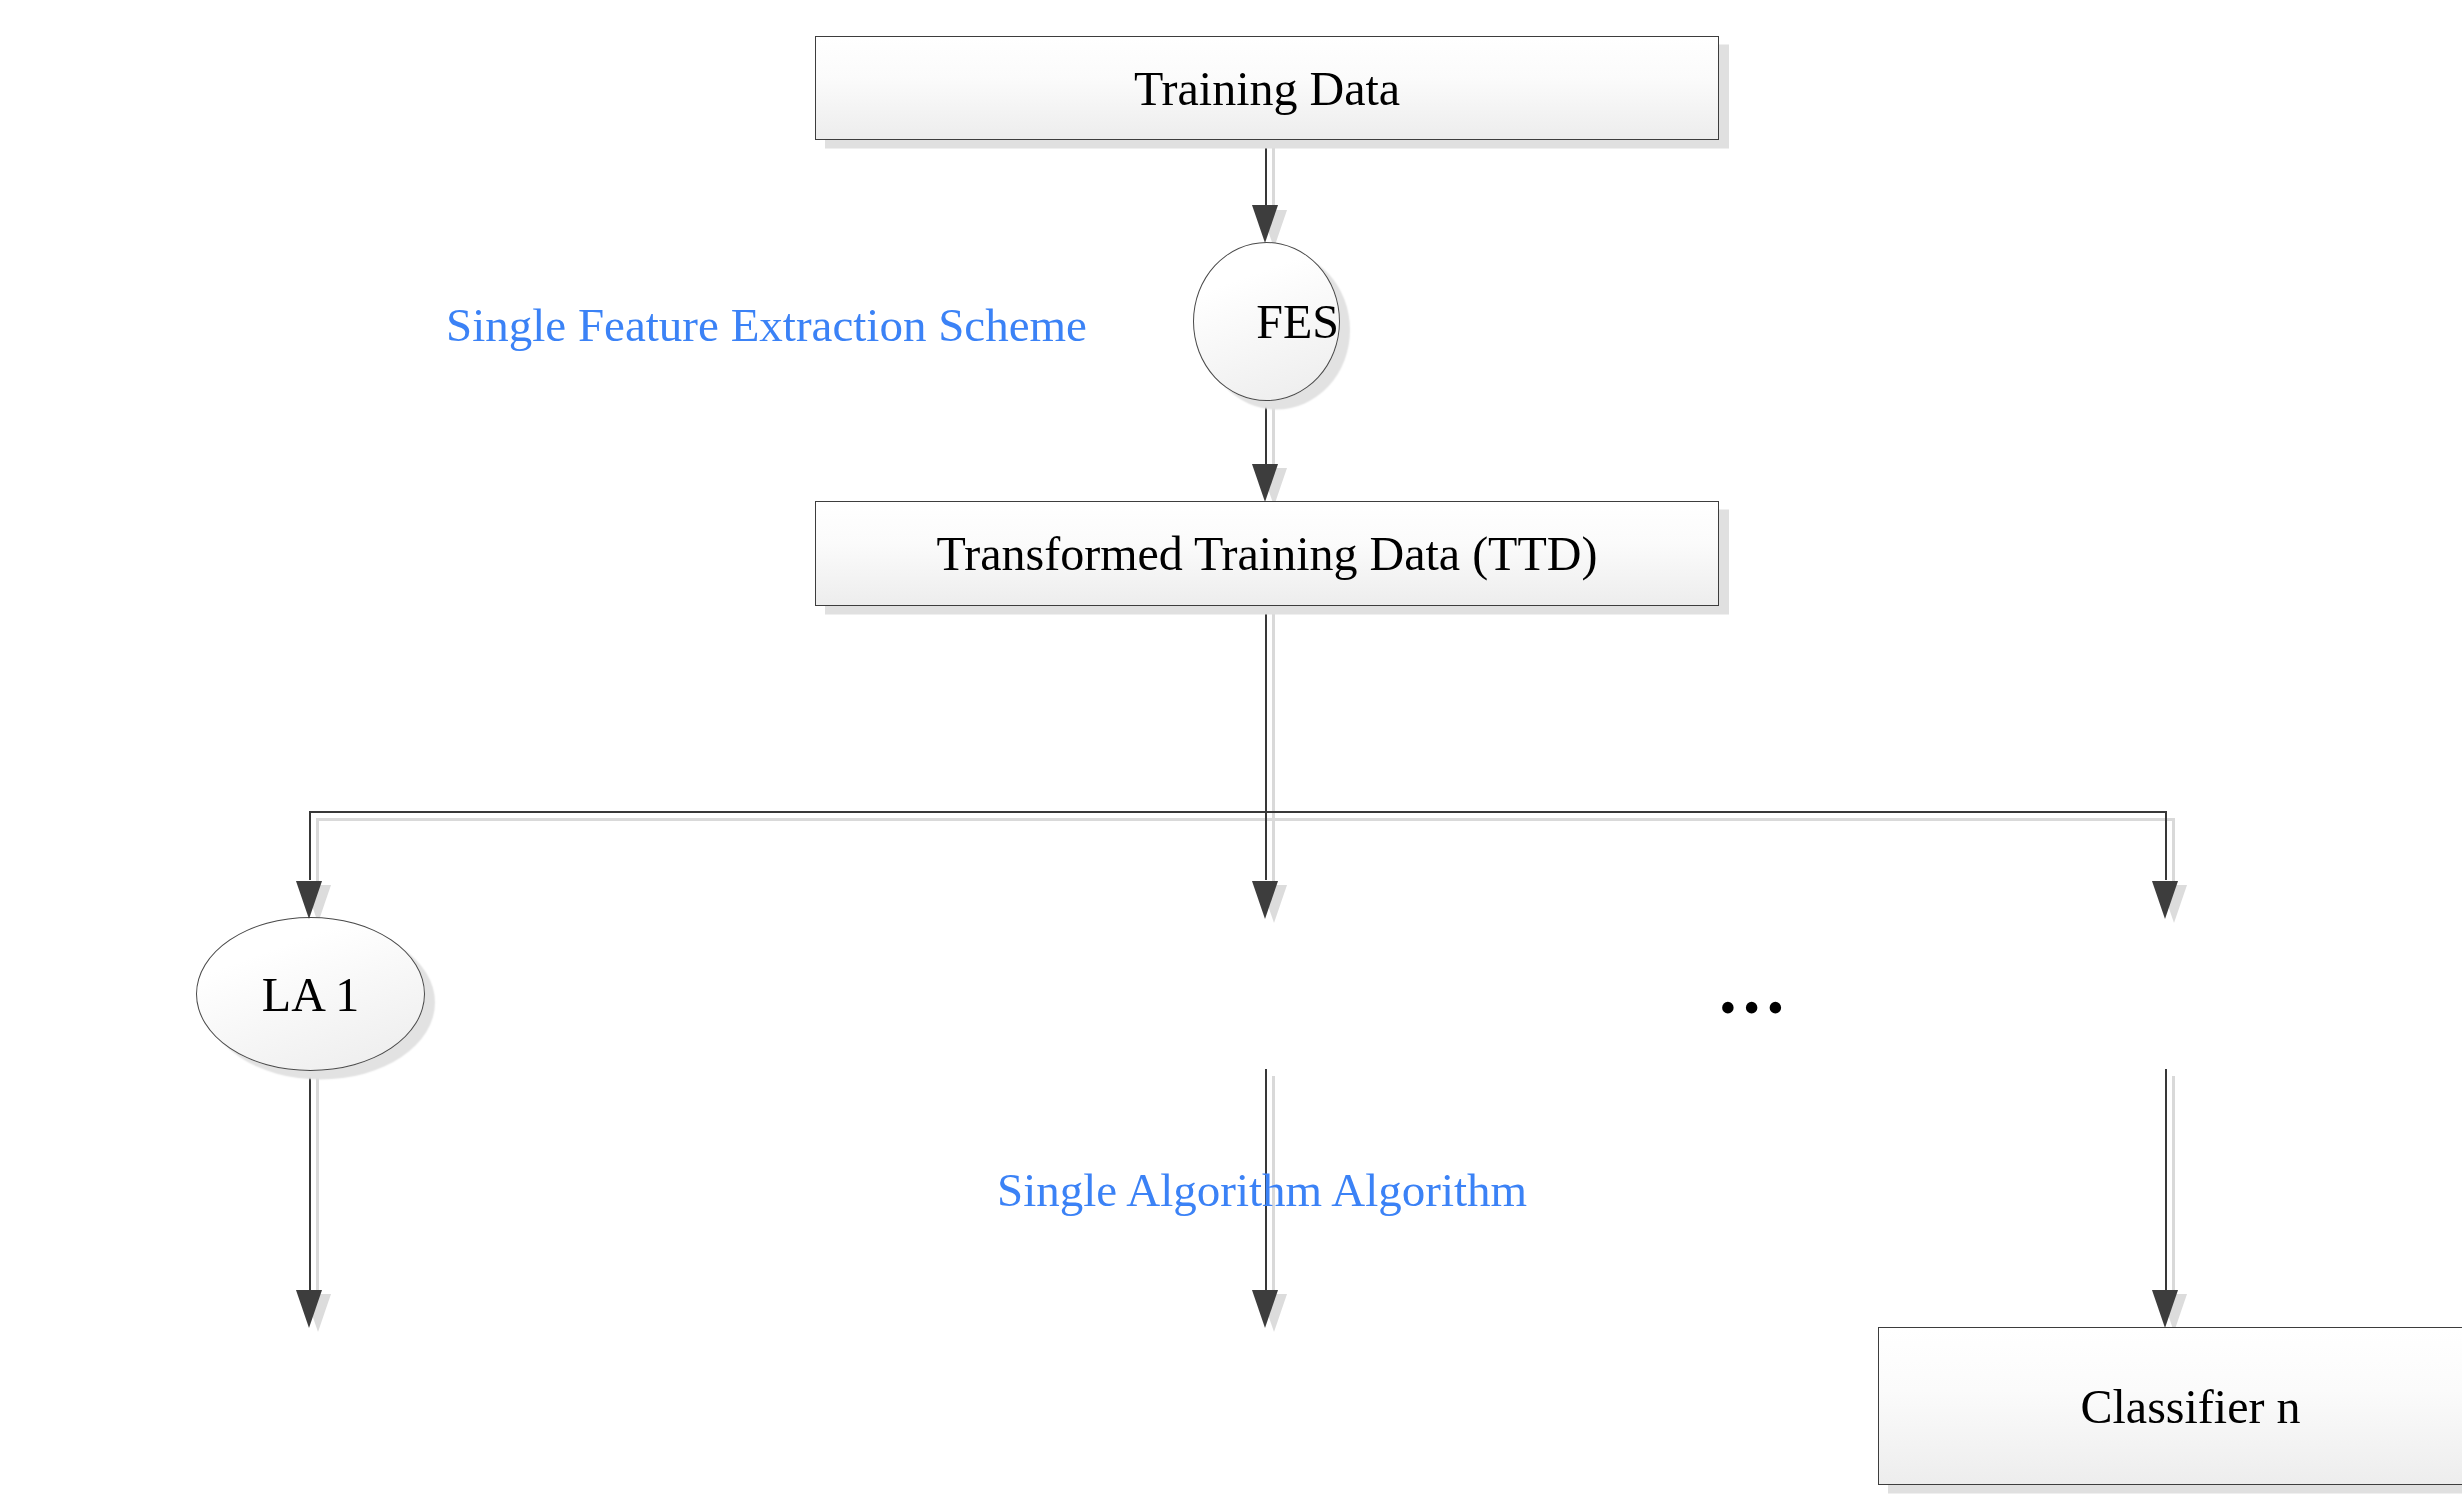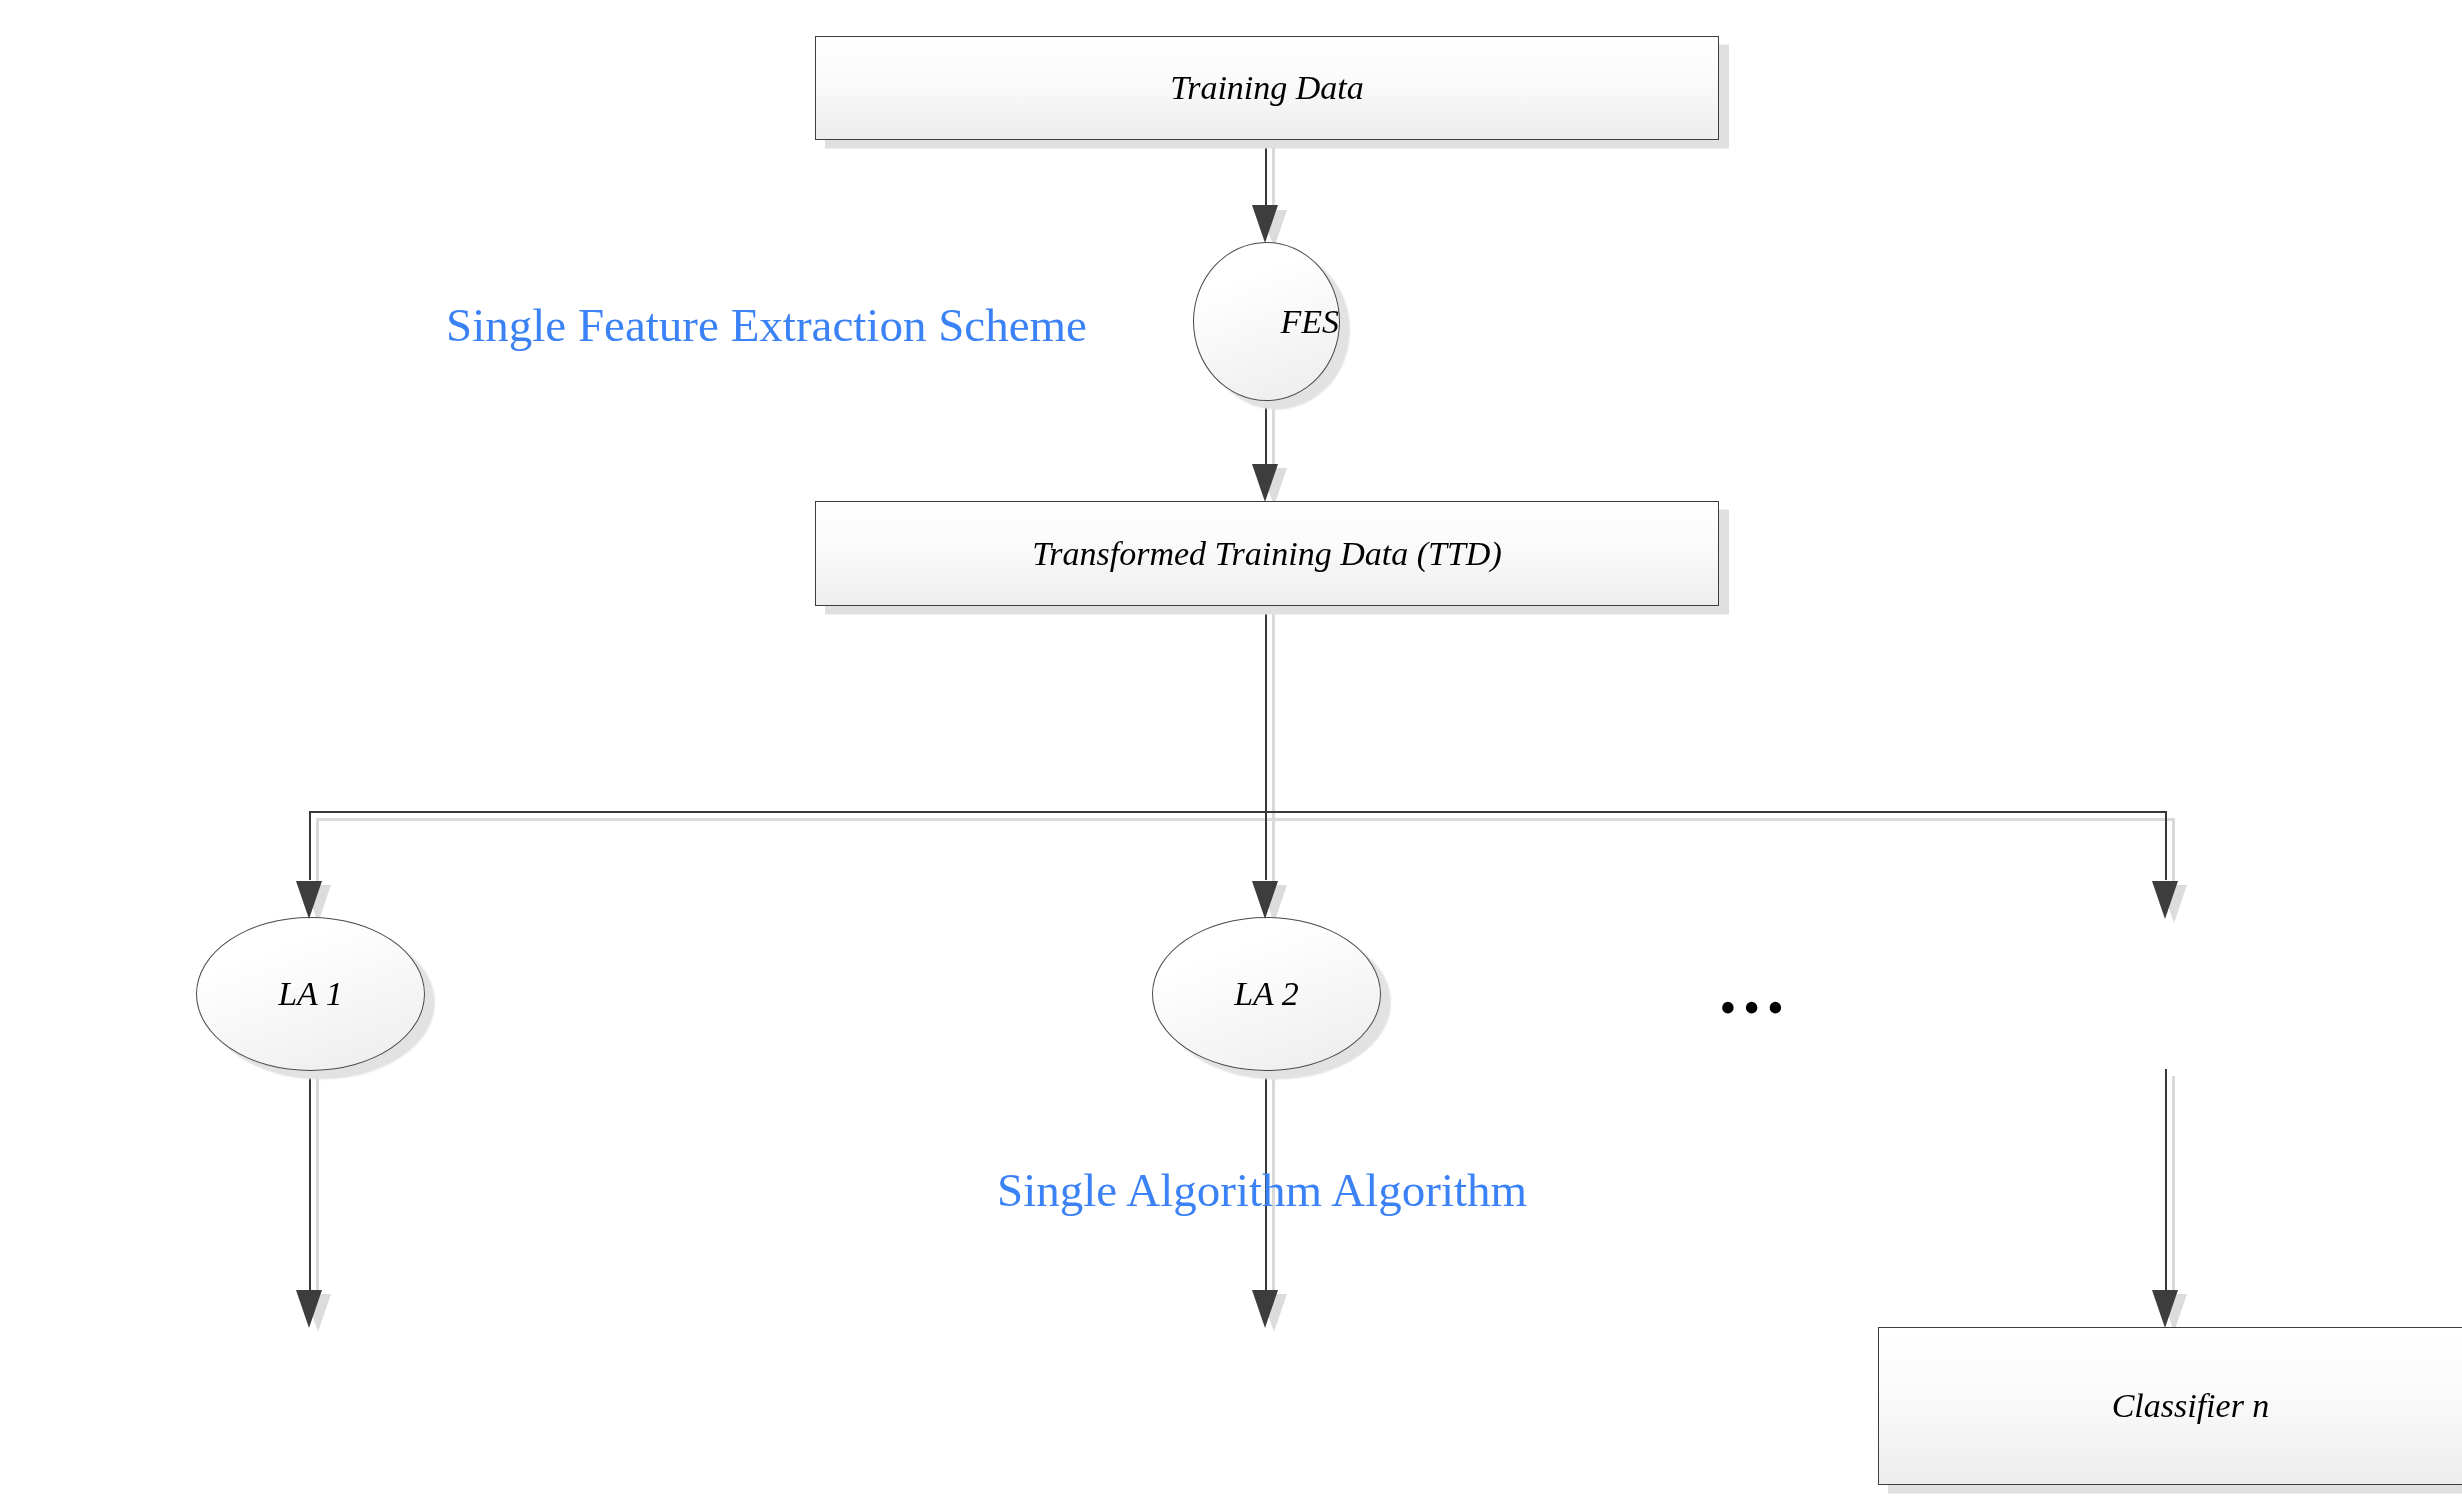--- a/index.html
+++ b/index.html
@@ -9,23 +9,22 @@
     background:#ffffff;
     font-family:"Liberation Serif","DejaVu Serif",serif;
     overflow:hidden;
   }
   
   .node{
     position:absolute;
     display:flex;align-items:center;justify-content:center;
     text-align:center;
     color:#000;
-    font-size:34px;
+    font-size:48px;
     z-index:3;
-    font-style:italic;
   }
   .box{
     border:1.7px solid #3d3d3d;
     background:linear-gradient(to bottom,#ffffff 0%,#fbfbfb 40%,#ededed 100%);
     box-shadow:10px 8.5px 0 #e0e0e0;
   }
   .ellipse{
     border:1.3px solid #4a4a4a;
     border-radius:50%;
     background:linear-gradient(160deg,#ffffff 25%,#ececec 100%);
@@ -118,23 +117,20 @@
   </div>
 
   <div class="node box" style="left:815px;top:501px;width:902px;height:103px;">
     <span>Transformed Training Data (TTD)</span>
   </div>
 
   <div class="node ellipse" style="left:196px;top:917px;width:227px;height:152px;">
     <span>LA 1</span>
   </div>
 
-  <div class="node ellipse" style="left:1152px;top:917px;width:227px;height:152px;">
-    <span>LA 2</span>
-  </div>
 
 
 
 
   <div class="node box" style="left:1878px;top:1327px;width:569px;height:156px;padding-left:27px;">
     <span>Classifier n</span>
   </div>
 
   <div class="note" style="left:437px;top:298px;width:659px;">Single Feature Extraction Scheme</div>
 

